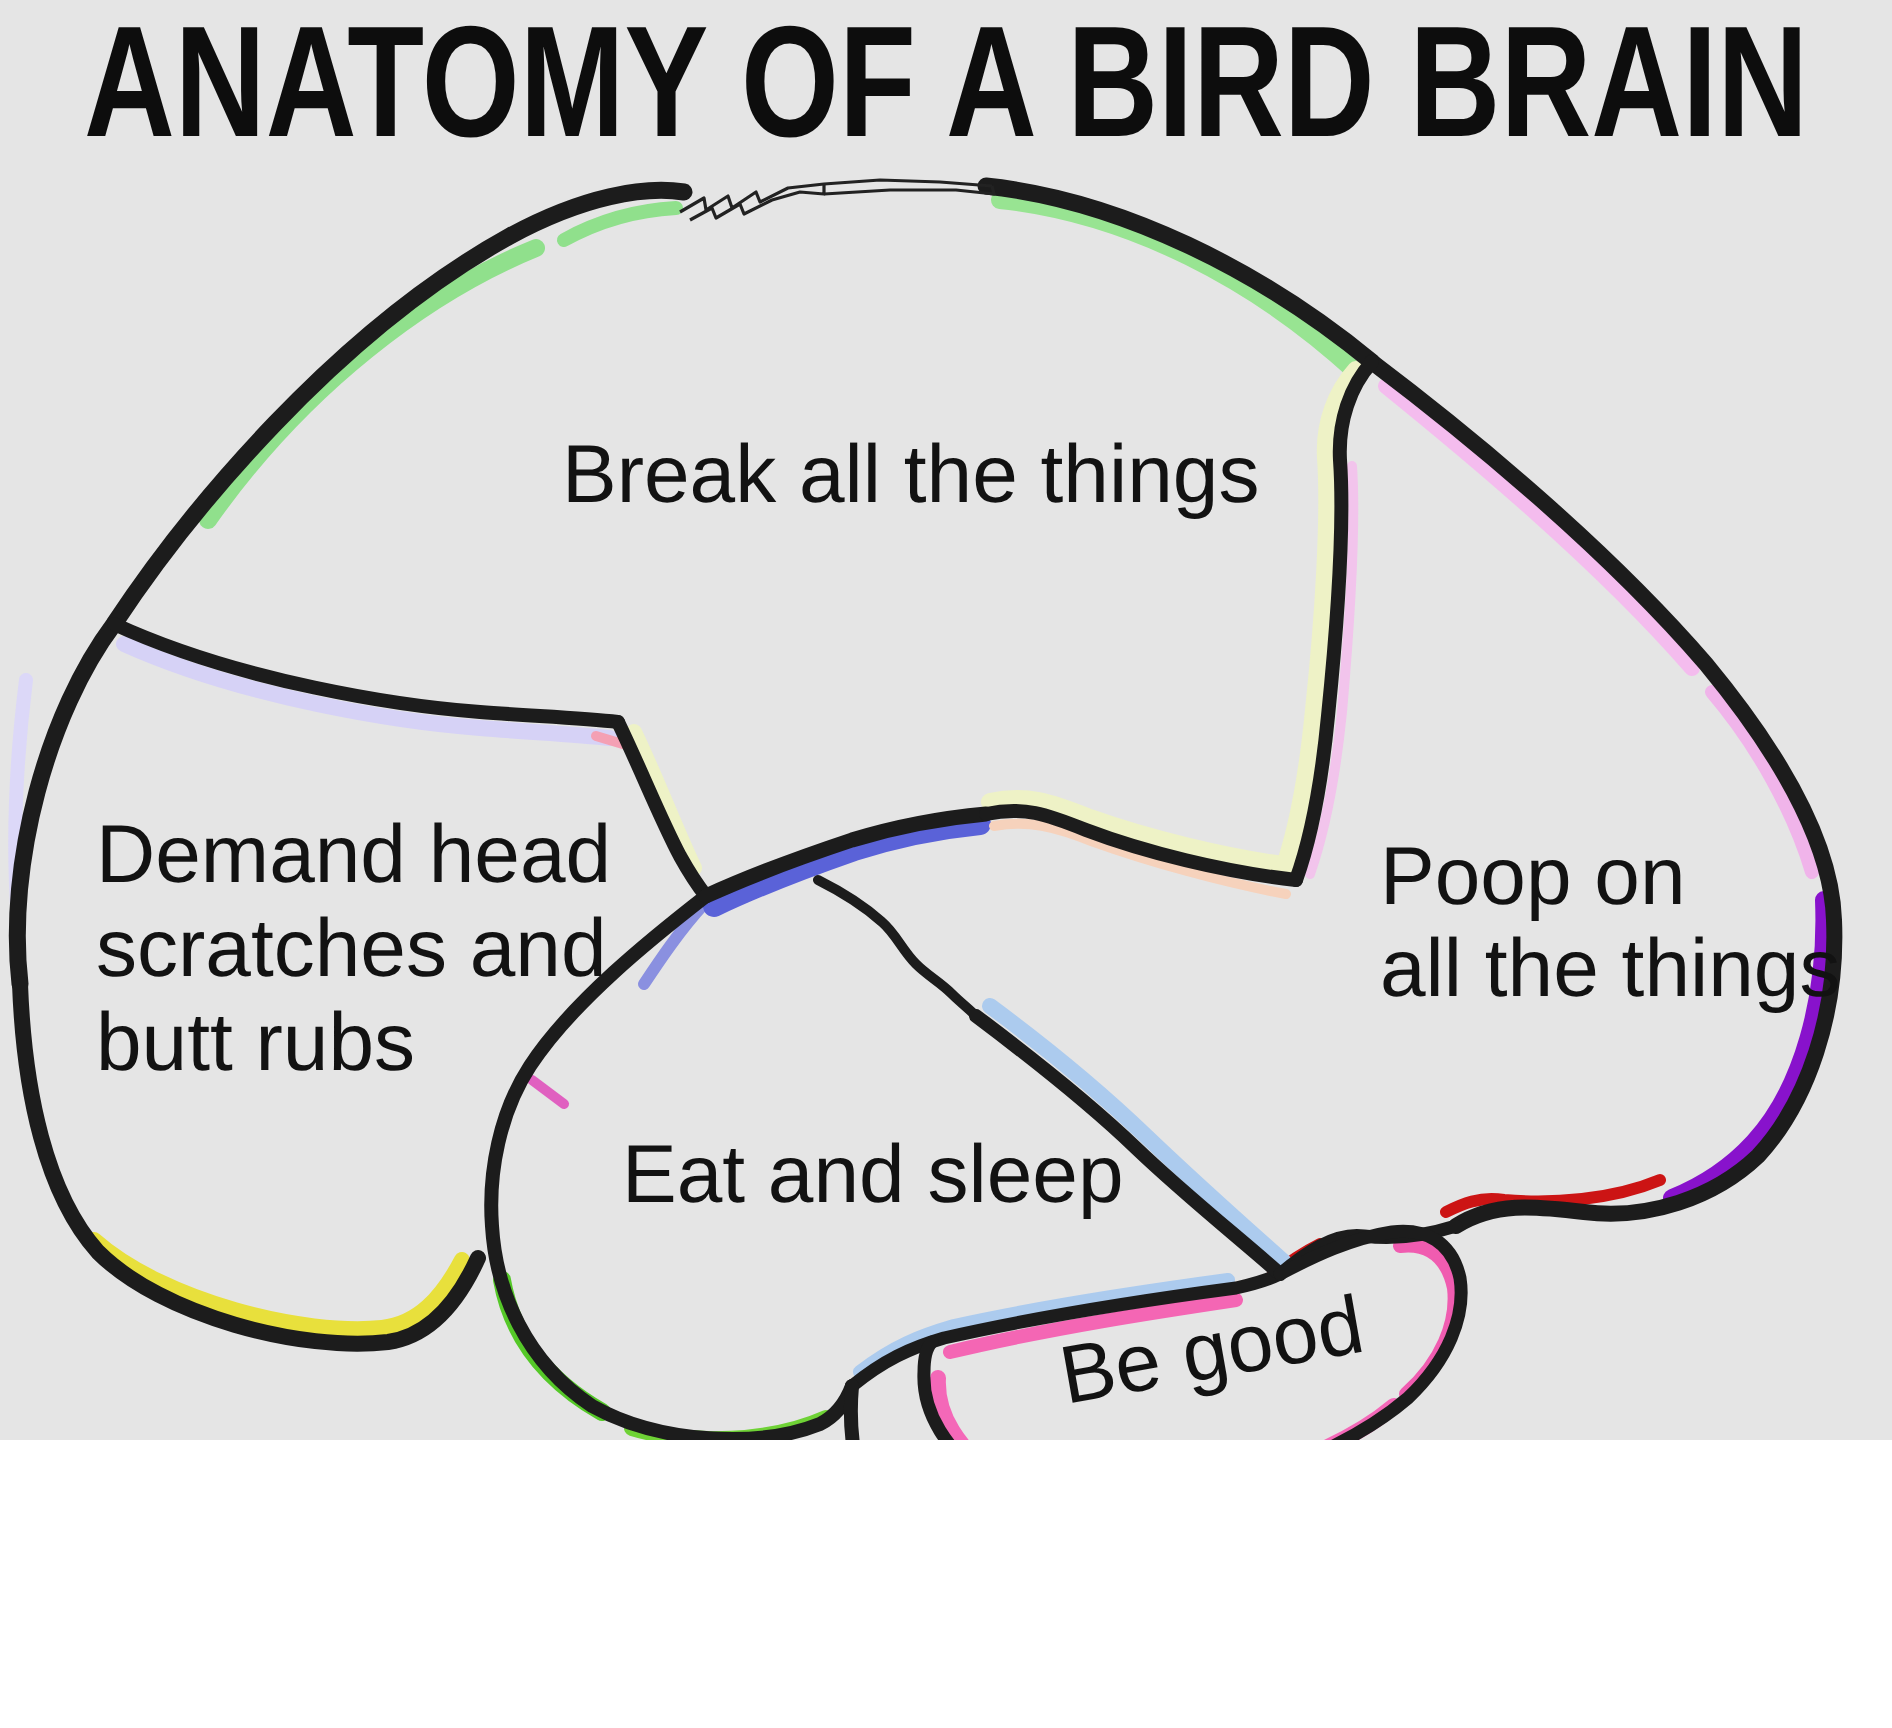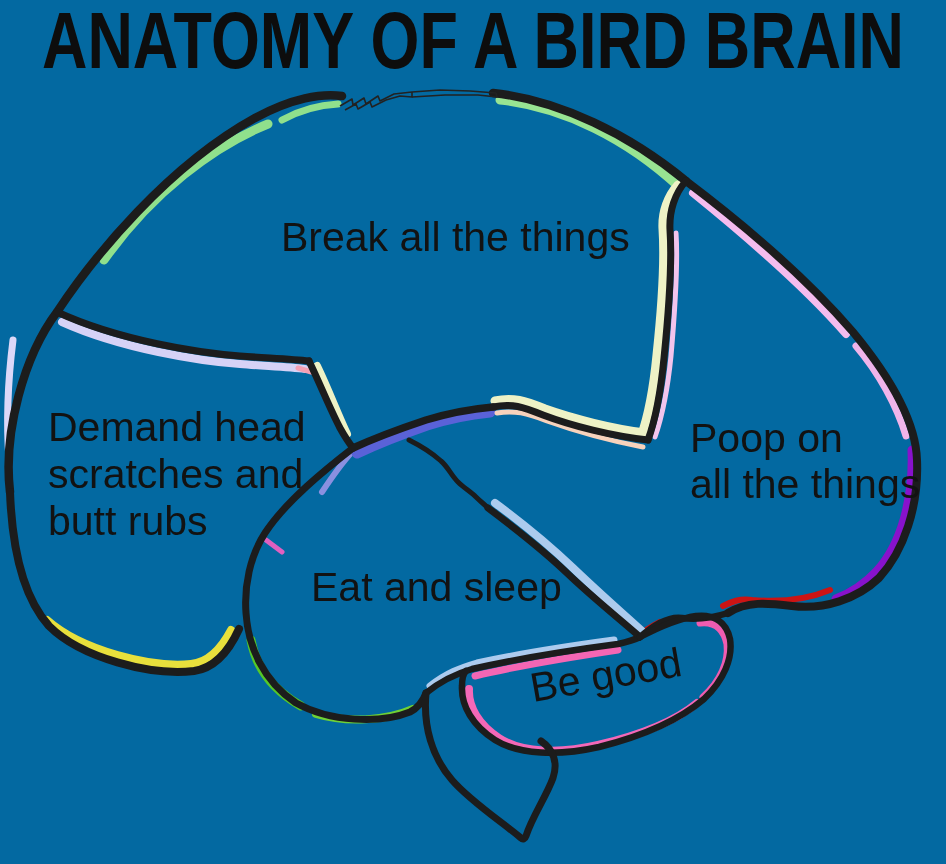--- a/index.html
+++ b/index.html
@@ -1,19 +1,19 @@
 <!DOCTYPE html>
 <html><head>
 <meta charset="utf-8">
 <style>
   html,body{margin:0;padding:0;background:#ffffff;}
   .stage{
     position:relative;
-    width:946px;height:864px;
-    background:#0369a1;
+    width:946px;height:720px;
+    background:#e5e5e5;
     font-family:"Liberation Sans", sans-serif;
     overflow:hidden;
     text-decoration:underline;
   }
   svg{display:block;}
   .ink{stroke:#1c1c1c;fill:none;stroke-linecap:round;stroke-linejoin:round;}
   .fr{fill:none;stroke-linecap:round;stroke-linejoin:round;}
   .label{font-family:"Liberation Sans", sans-serif;fill:#121212;}
   .title{font-family:"Liberation Sans", sans-serif;font-weight:bold;fill:#0d0d0d;}
   .sketch{stroke:#222;fill:none;stroke-width:1.6;stroke-linejoin:round;}

